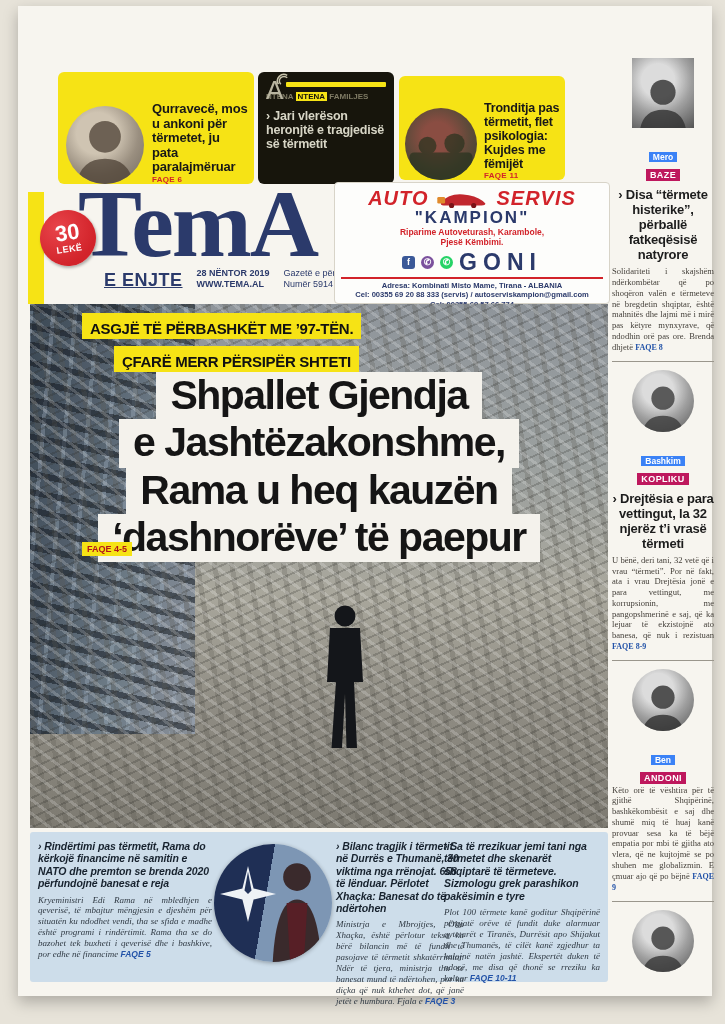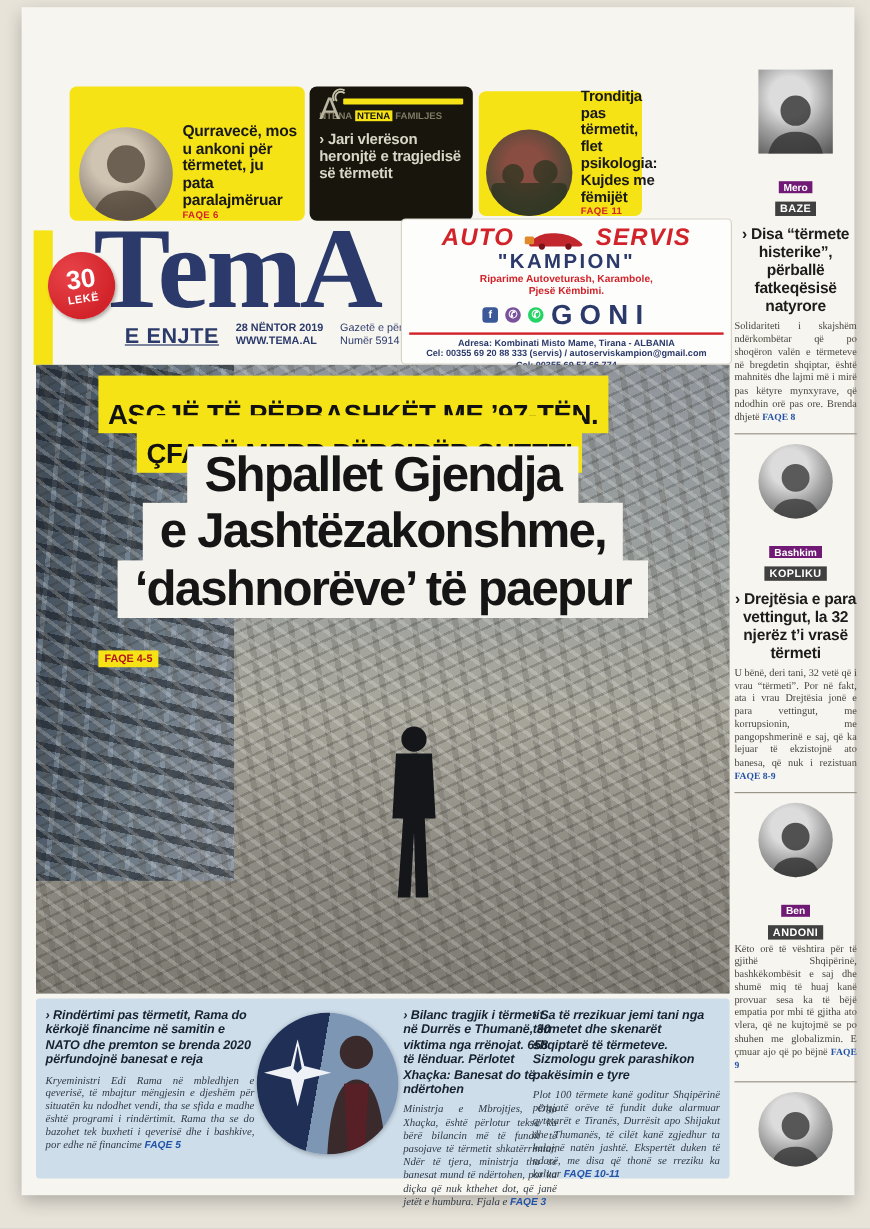--- a/index.html
+++ b/index.html
@@ -61,22 +61,22 @@
         background:linear-gradient(100deg,#3e4a56 0%,#55616d 35%,#6d7a85 60%,#8a9099 100%);
         filter:contrast(1.05);}
   .lead .building::after{content:"";position:absolute;inset:0;
         background:repeating-linear-gradient(12deg,rgba(20,25,32,.5) 0 6px,transparent 6px 18px),
                    repeating-linear-gradient(95deg,rgba(160,175,190,.35) 0 4px,transparent 4px 22px);}
   .rubble{position:absolute;inset:0;
         background:repeating-linear-gradient(37deg,rgba(255,255,255,.18) 0 3px,transparent 3px 11px),
                    repeating-linear-gradient(-24deg,rgba(40,40,36,.22) 0 2px,transparent 2px 9px),
                    repeating-linear-gradient(81deg,rgba(90,88,80,.25) 0 5px,transparent 5px 17px);}
   .figure{position:absolute;left:285px;top:300px;width:60px;height:150px;}
-  .kick{position:absolute;font-size:23px;font-weight:900;letter-spacing:-.3px;color:#111;
-        background:var(--yellow);padding:19px 8px 2px;white-space:nowrap;}
+  .kick{position:absolute;font-size:15px;font-weight:900;letter-spacing:-.3px;color:#111;
+        background:var(--yellow);padding:7px 8px 2px;white-space:nowrap;}
   .headline{position:absolute;left:0;right:0;top:68px;text-align:center;}
   .hline{display:block;margin:0 auto -1px;}
   .hline span{display:inline-block;background:#f4f2ec;color:#151515;font-weight:900;
         font-size:41px;line-height:1.08;letter-spacing:-1.5px;padding:1px 14px 3px;}
   .pagetag{position:absolute;left:52px;top:238px;background:var(--yellow);color:#b3131b;
         font-size:9px;font-weight:800;padding:2px 5px;}
   
   .panel{position:absolute;left:30px;top:832px;width:578px;height:150px;background:var(--panelblue);
          border-radius:3px;}
   .bcol{position:absolute;top:8px;font-style:italic;}
@@ -90,23 +90,23 @@
   
   .sidebar{position:absolute;left:612px;top:58px;width:102px;}
   .colit{padding-bottom:8px;margin-bottom:8px;border-bottom:1px solid #9a968c;text-align:center;}
   .colit:last-child{border-bottom:none;}
   .portrait{margin:0 auto;position:relative;overflow:hidden;
         background:radial-gradient(circle at 42% 32%,#d8d3c8 0 28%,#a49d90 55%,#5d574d 100%);
         filter:grayscale(1) contrast(1.1);}
   .portrait.rect{width:62px;height:70px;}
   .portrait.circ{width:62px;height:62px;border-radius:50%;}
   .portrait svg{position:absolute;left:0;bottom:-3px;width:100%;}
-  .nm1{display:inline-block;background:#701a75;color:#fff;font-size:8.5px;font-weight:700;
+  .nm1{display:inline-block;background:#3b82f6;color:#fff;font-size:8.5px;font-weight:700;
        padding:0 4px;margin-top:3px;}
-  .nm2{display:inline-block;background:#404040;color:#fff;font-size:9px;font-weight:800;
+  .nm2{display:inline-block;background:#be185d;color:#fff;font-size:9px;font-weight:800;
        padding:1px 4px;letter-spacing:.4px;}
   .c-title{font-size:13px;font-weight:800;line-height:1.16;color:#1c1c1c;letter-spacing:-.2px;margin:5px 0 4px;}
   .c-body{font-family:"Liberation Serif",serif;font-size:8.6px;line-height:1.25;color:#46423c;
           text-align:justify;}
   .c-page{color:var(--faqeblue);font-weight:800;font-family:Liberation Serif, serif;font-size:8px;}
 </style>
 </head>
 <body>
 
 <div class="paper">
@@ -141,21 +141,21 @@
       <span class="brand-bar"></span>
     </div>
     <div style="font-size:8px;color:#7e7a64;font-weight:700;margin-top:-10px;">
       <span>NTENA</span>
       <span class="brand-hl">NTENA</span>
       <span>FAMILJES</span>
     </div>
     <div class="t-title">› Jari vlerëson heronjtë e tragjedisë së tërmetit</div>
   </div>
 
-  <div class="teaser yellow" style="left:399px;top:76px;width:136px;height:104px;">
+  <div class="teaser yellow" style="left:399px;top:76px;width:166px;height:104px;">
     <div class="t-circle" style="width:72px;height:72px;margin-left:6px;background:radial-gradient(circle at 45% 40%,#8a4d42 0 25%,#5e4a3a 55%,#33402e 100%);">
       <svg viewBox="0 0 64 64">
           <g fill="#27331f" opacity=".7">
             <rect x="4" y="36" width="56" height="28" rx="4"></rect>
             <circle cx="20" cy="30" r="8"></circle>
             <circle cx="44" cy="28" r="9"></circle>
           </g>
         </svg>
     </div>
     <div style="margin-left:7px;margin-right:5px;">
@@ -219,20 +219,21 @@
       <g fill="#14161a">
           <circle cx="20" cy="8" r="7"></circle>
           <path d="M10 16 L30 16 L32 52 L26 52 L28 96 L21 96 L20 60 L18 96 L11 96 L14 52 L8 52 Z"></path>
         </g>
     </svg>
     <div class="kick" style="left:52px;top:9px;">ASGJË TË PËRBASHKËT ME ’97-TËN.</div>
     <div class="kick" style="left:84px;top:42px;text-align:right;">ÇFARË MERR PËRSIPËR SHTETI</div>
     <div class="headline">
       <div class="hline"><span>Shpallet Gjendja</span></div>
       <div class="hline"><span>e Jashtëzakonshme,</span></div>
+      <div class="hline"><span>Rama u heq kauzën</span></div>
       <div class="hline"><span>‘dashnorëve’ të paepur</span></div>
     </div>
     <div class="pagetag">FAQE 4-5</div>
   </div>
 
   <div class="panel">
     <div class="bcol" style="left:8px;width:174px;">
       <div class="b-title">› Rindërtimi pas tërmetit, Rama do kërkojë financime në samitin e NATO dhe premton se brenda 2020 përfundojnë banesat e reja</div>
       <div class="b-body">
         <span>Kryeministri Edi Rama në mbledhjen e qeverisë, të mbajtur mëngjesin e djeshëm për situatën ku ndodhet vendi, tha se sfida e madhe është programi i rindërtimit. Rama tha se do bazohet tek buxheti i qeverisë dhe i bashkive, por edhe në financime</span>

